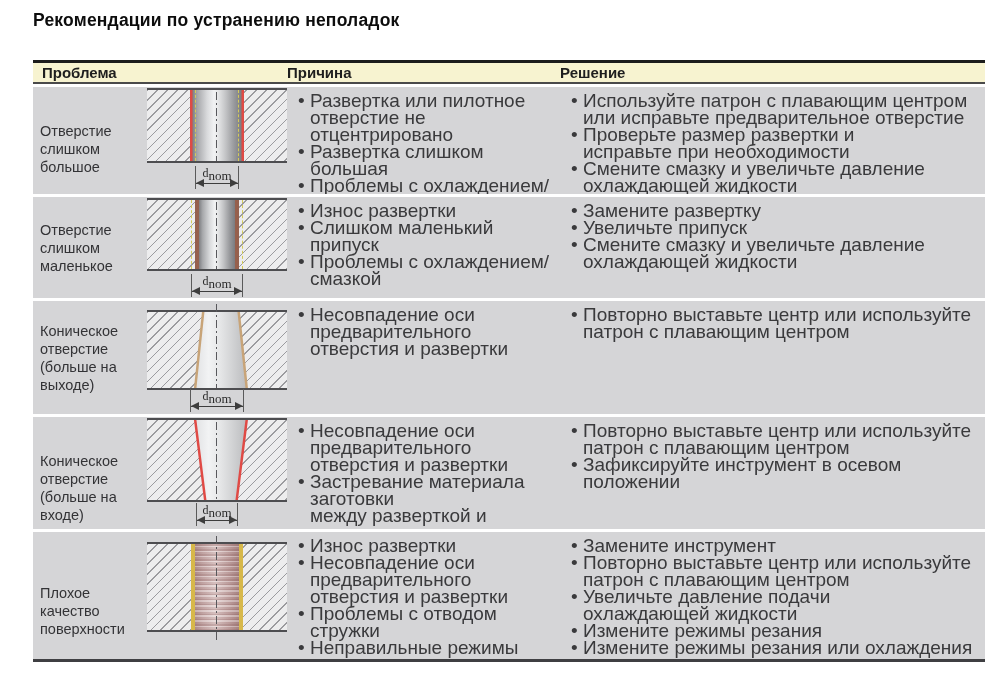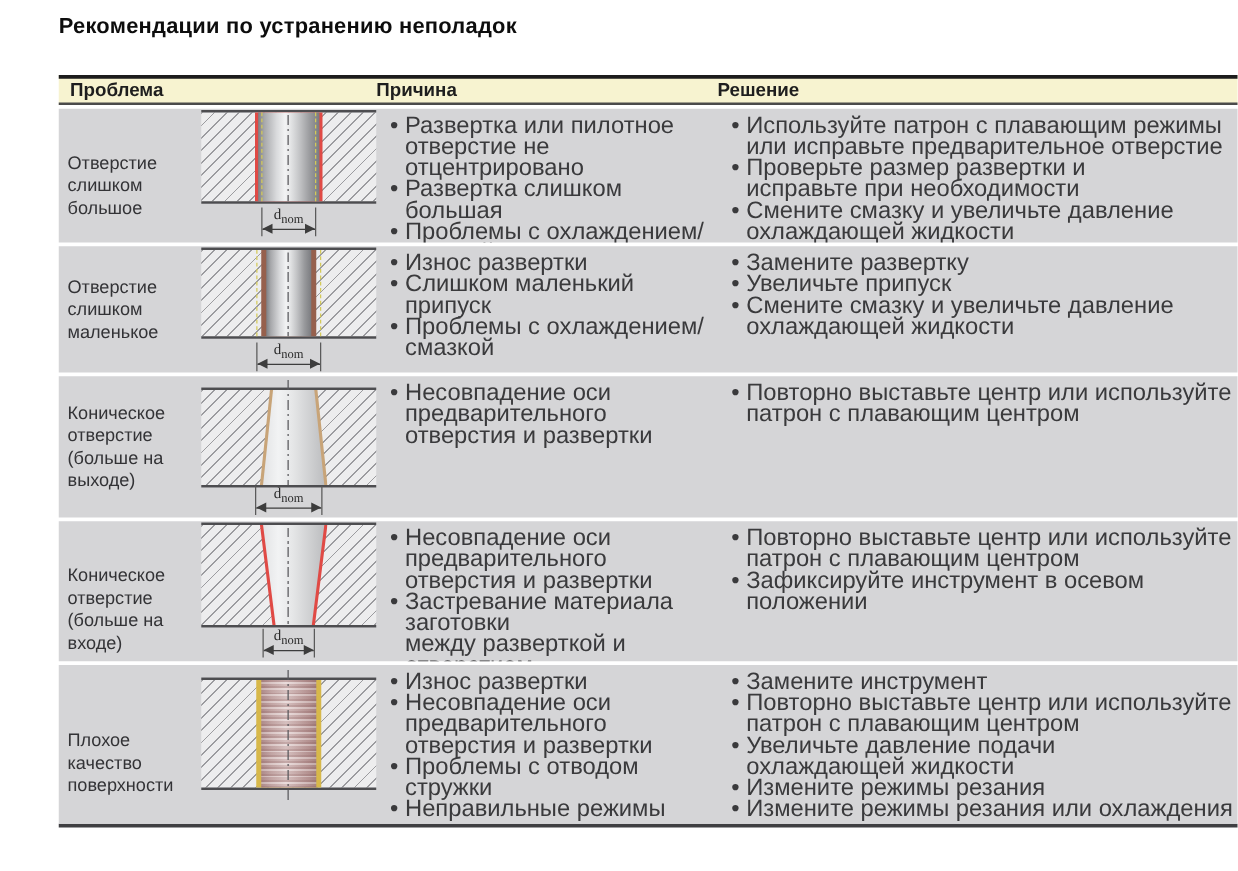--- a/index.html
+++ b/index.html
@@ -3,21 +3,21 @@
 <meta charset="utf-8">
 <style>
   * { box-sizing: border-box; margin: 0; padding: 0; }
   html,body { background:#ffffff; }
   body {
     width: 990px; height: 697px;
     font-family: "Liberation Sans", sans-serif;
     color: #3a3a3c;
     overflow: hidden;
   }
-  .page { padding: 10px 0 0 47px; }
+  .page { padding: 10px 0 0 33px; }
   .page-title {
     font-size: 17.5px; font-weight: bold; color: #0d0d0d;
     margin-bottom: 29px; letter-spacing: .2px;
   }
   .ttable { width: 952px; border-bottom: 3px solid #3f3f42; }
 
   
   .thead {
     display: grid; grid-template-columns: 254px 273px 1fr;
     height: 24px; align-items: center;
@@ -91,21 +91,21 @@
   .dim-line { position: absolute; left: 0; right: 0; bottom: 5px; border-top: 1.4px solid #3d3d3d; }
   .arrow { position: absolute; width: 0; height: 0; bottom: 1.8px;
     border-top: 4px solid transparent; border-bottom: 4px solid transparent; }
   .arrow-l { left: 0;  border-right: 8px solid #3d3d3d; }
   .arrow-r { right: 0; border-left: 8px solid #3d3d3d; }
   .dim-label {
     position: absolute; left: 0; right: 0; bottom: 7px; text-align: center;
     font-family: "Liberation Serif", serif;
     font-size: 12px; line-height: 12px; color: #2b2b2b;
   }
-  .dim-label sub { font-size: 10px; }
+  .dim-label sub { font-size: 13px; }
 
   
   [data-variant="hole-too-large"] { height: 101px; }
   [data-variant="hole-too-large"] .part { height: 75px; }
   [data-variant="hole-too-large"] .bore-outer { width: 54px; background: #e04a45; }
   [data-variant="hole-too-large"] .bore-inner { width: 49px; }
   [data-variant="hole-too-large"] .nominal { display: block; }
   [data-variant="hole-too-large"] .nom-l { left: calc(50% - 22px); }
   [data-variant="hole-too-large"] .nom-r { left: calc(50% + 21px); }
   [data-variant="hole-too-large"] .dim { width: 44px; }
@@ -199,21 +199,21 @@
       <div class="cell cause-cell">
         <ul>
           <li>Развертка или пилотное
 отверстие не отцентрировано</li>
           <li>Развертка слишком большая</li>
           <li>Проблемы с охлаждением/смазкой</li>
         </ul>
       </div>
       <div class="cell solution-cell">
         <ul>
-          <li>Используйте патрон с плавающим режимы
+          <li>Используйте патрон с плавающим центром
 или исправьте предварительное отверстие</li>
           <li>Проверьте размер развертки и
 исправьте при необходимости</li>
           <li>Смените смазку и увеличьте давление
 охлаждающей жидкости</li>
         </ul>
       </div>
     </div>
 
     <div class="row r2">

